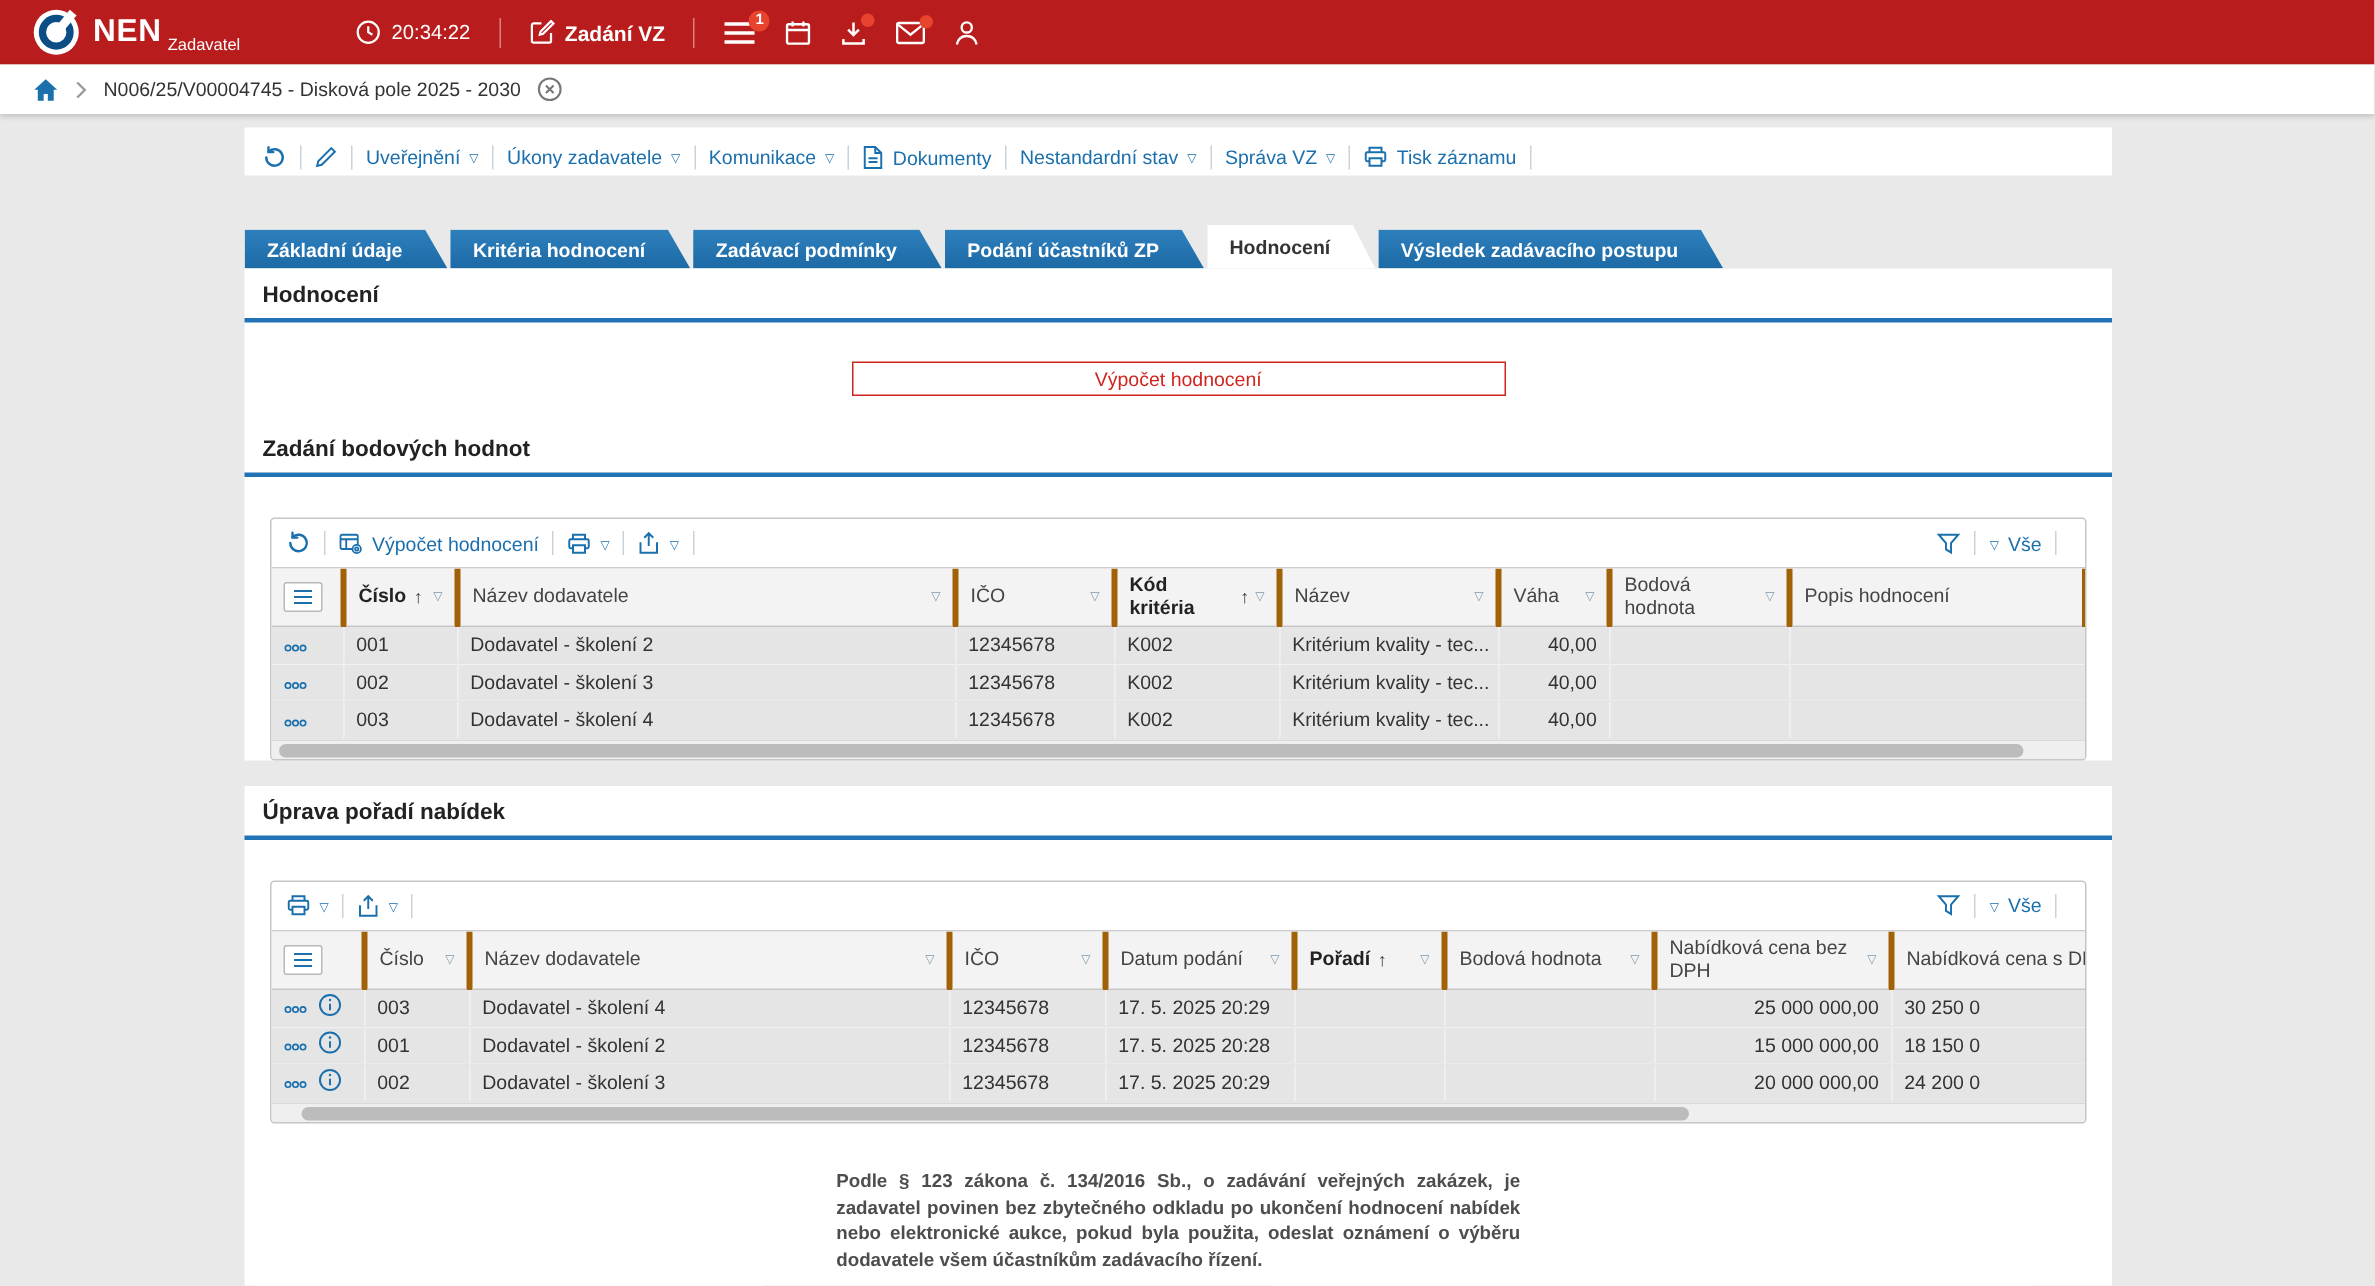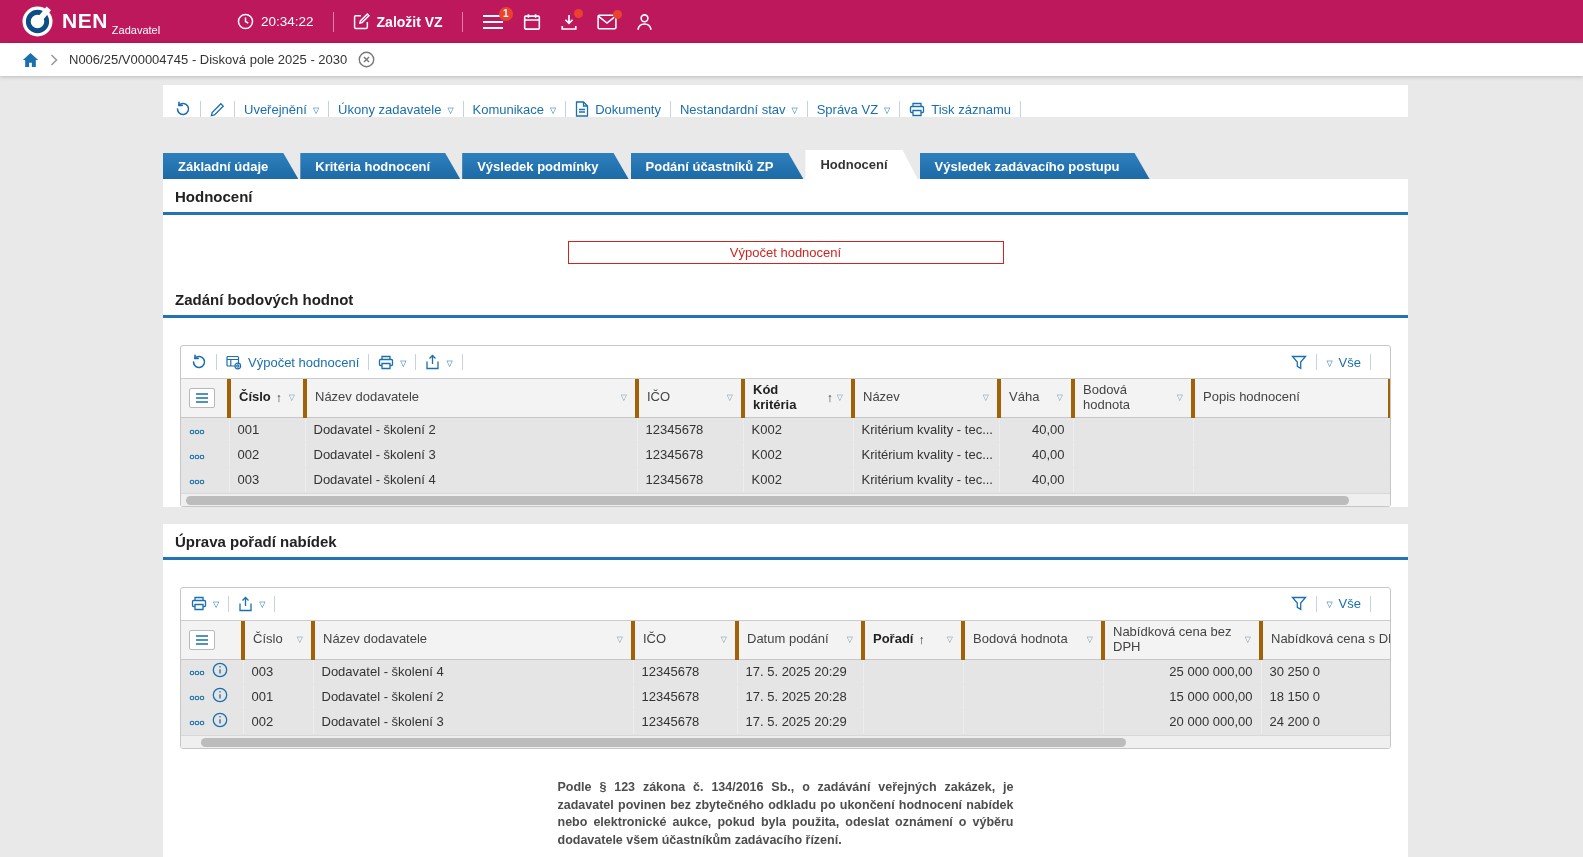--- a/index.html
+++ b/index.html
@@ -1,21 +1,21 @@
 <!DOCTYPE html>
 <html><head>
 <meta charset="utf-8">
 <style>
   *{box-sizing:border-box;margin:0;padding:0}
   html,body{width:1583px;height:857px;overflow:hidden;background:#e9e9e9;
     font-family:"Liberation Sans",sans-serif;font-size:13px;color:#333}
   button{font-family:inherit;background:none;border:none;cursor:pointer;color:inherit}
 
   
-  .topbar{height:43px;background:#be185d;display:flex;align-items:center;padding:0 20px 0 22px;color:#fff}
+  .topbar{height:43px;background:#b91c1c;display:flex;align-items:center;padding:0 20px 0 22px;color:#fff}
   .brand{display:flex;align-items:flex-start;gap:9px;min-width:215px;cursor:pointer}
   .brand-text{display:flex;align-items:flex-end;gap:4px;padding-top:4px}
   .brand-name{font-size:21px;font-weight:bold;letter-spacing:.5px;line-height:1}
   .brand-sub{font-size:11px;position:relative;top:5px}
   .env-title{flex:1;text-align:center;font-size:17px;font-weight:bold;letter-spacing:.6px}
   .topbar-right{display:flex;align-items:center;gap:19px}
   .hsep{width:1px;height:20px;background:rgba(255,255,255,.45)}
   .clock{display:flex;align-items:center;gap:7px;font-size:13.5px}
   .createvz{display:flex;align-items:center;gap:7px;font-weight:bold;font-size:14px;color:#fff}
   .iconbtn{position:relative;display:flex;color:#fff}
@@ -26,21 +26,21 @@
   
   .breadcrumb{height:33px;background:#fff;display:flex;align-items:center;gap:11px;padding:0 22px;
     box-shadow:0 1px 4px rgba(0,0,0,.2);position:relative;z-index:5}
   .crumb-text{font-size:13px;color:#333}
 
   
   .content{margin-left:163px;width:1245px}
   .panel{background:#fff}
 
   
-  .rec-toolbar{margin-top:9px;background:#fff;height:32px;display:flex;align-items:flex-end;padding:0 12px;color:#1a6fad}
+  .rec-toolbar{margin-top:9px;background:#fff;height:32px;display:flex;align-items:flex-start;padding:12px 12px;color:#1a6fad}
   .tb-item{display:flex;align-items:center;gap:6px;color:#1a6fad;font-size:13px}
   .tb-sep{width:1px;height:16px;background:#c7d3dc;margin:0 9px}
   .dd{font-size:8px;color:#1a6fad;position:relative;top:1px}
 
   
   .tabs{margin-top:33px;display:flex;gap:2px;height:29px;align-items:flex-end}
   .tab{height:26px;background:linear-gradient(#2e80bd,#1c6aa6);color:#fff;font-weight:bold;font-size:13px;
     padding:0 30px 0 15px;display:flex;align-items:center;
     clip-path:polygon(0 0,calc(100% - 15px) 0,100% 100%,0 100%)}
   .tab.active{background:#fff;color:#333;height:29px}
@@ -104,21 +104,21 @@
           <path d="M8 4.2V8l2.6 1.6"></path>
         </svg>
       <span>20:34:22</span>
     </div>
     <span class="hsep"></span>
     <button class="createvz">
       <svg width="17" height="17" viewBox="0 0 16 16" fill="none" stroke="#fff" stroke-width="1.4">
           <path d="M13.5 8.5v5a1 1 0 0 1-1 1h-10a1 1 0 0 1-1-1v-10a1 1 0 0 1 1-1h5"></path>
           <path d="M6.5 9.5l.5-2L13.5 1l1.5 1.5L8.5 9l-2 .5z"></path>
         </svg>
-      <span>Založit VZ</span>
+      <span>Zadání VZ</span>
     </button>
     <span class="hsep"></span>
     <button class="iconbtn">
       <svg width="22" height="16" viewBox="0 0 22 16" stroke="#fff" stroke-width="2.2">
           <path d="M1 2h20M1 8h20M1 14h20"></path>
         </svg>
       <span class="badge">1</span>
     </button>
     <button class="iconbtn">
       <svg width="18" height="18" viewBox="0 0 16 16" fill="none" stroke="#fff" stroke-width="1.4">
@@ -223,21 +223,21 @@
           <path d="M4 8.5h8v5H4z" fill="#fff"></path>
         </svg>
       <span>Tisk záznamu</span>
     </button>
     <span class="tb-sep"></span>
   </div>
 
   <div class="tabs">
     <button class="tab">Základní údaje</button>
     <button class="tab">Kritéria hodnocení</button>
-    <button class="tab">Výsledek podmínky</button>
+    <button class="tab">Zadávací podmínky</button>
     <button class="tab">Podání účastníků ZP</button>
     <button class="tab active">Hodnocení</button>
     <button class="tab">Výsledek zadávacího postupu</button>
   </div>
 
   <div class="panel">
     <div class="sec-head">Hodnocení</div>
     <div class="sec-rule"></div>
     <div class="calc-btn-row">
       <button class="calc-btn">Výpočet hodnocení</button>

